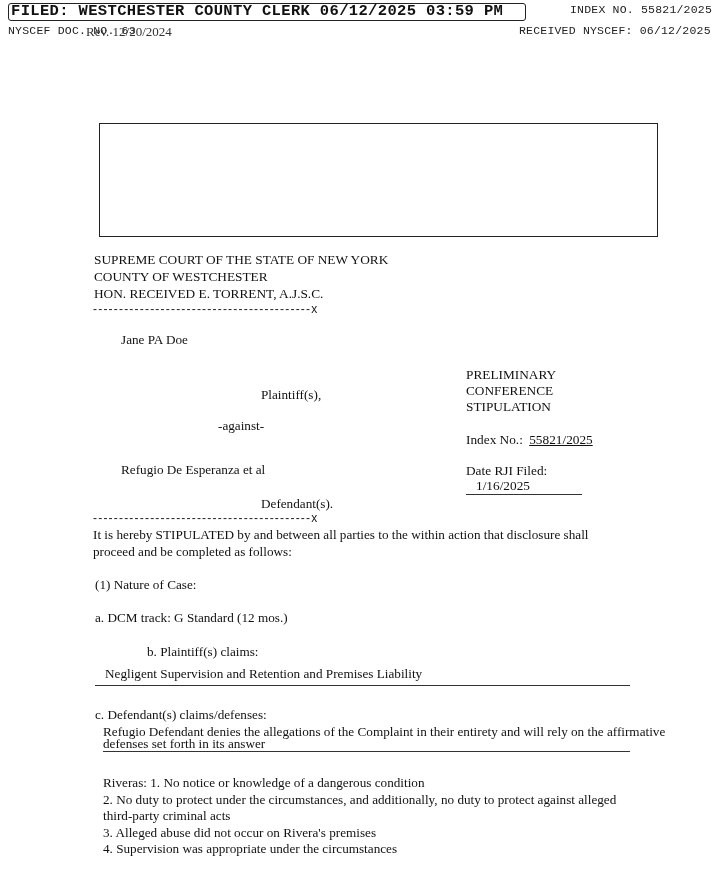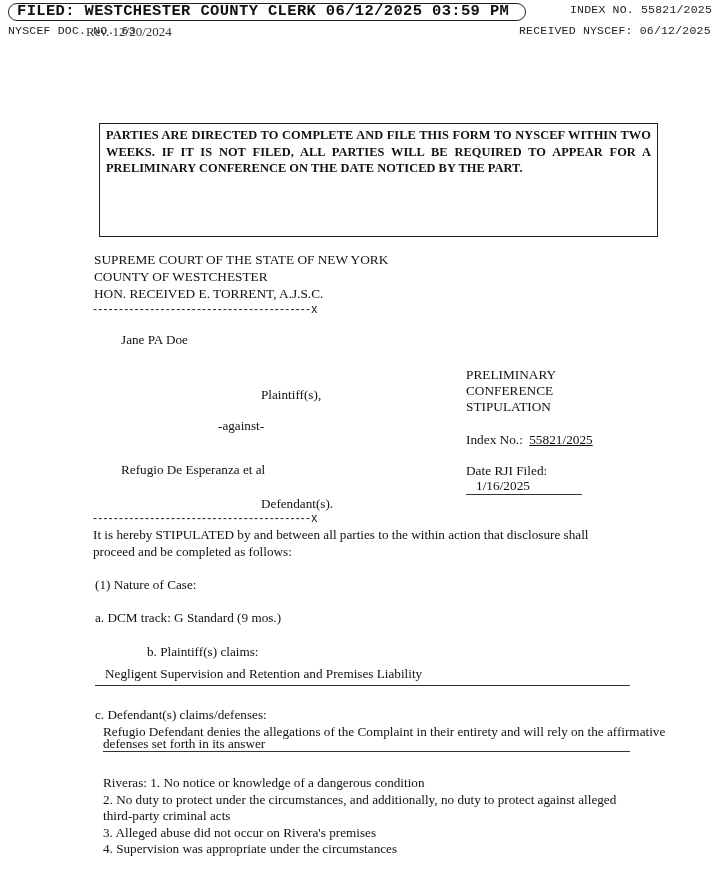--- a/index.html
+++ b/index.html
@@ -4,24 +4,24 @@
 <style>
   * { box-sizing: border-box; margin: 0; padding: 0; }
   html, body { width: 712px; height: 882px; background: #ffffff; overflow: hidden; }
   body { position: relative; font-family: "Liberation Serif", serif; color: #111; }
 
   .abs { position: absolute; white-space: nowrap; }
 
   
   .filed-stamp {
     left: 8px; top: 3px; width: 518px; height: 18px;
-    border: 1.5px solid #222; border-radius: 9px;
+    border: 1.5px solid #222; border-radius: 3px;
     font-family: "Liberation Mono", monospace; font-weight: bold;
     font-size: 15.5px; line-height: 15px; letter-spacing: 0.35px;
-    padding-left: 8px; color: #111;
+    padding-left: 2px; color: #111;
   }
   .mono-small {
     font-family: "Liberation Mono", monospace; font-size: 11.5px; color: #222; letter-spacing: 0.2px;
   }
   .rev {
     left: 86px; top: 24px; font-size: 13px; color: #333; font-family: "Liberation Serif", serif;
   }
 
   
   .notice-box {
@@ -46,21 +46,20 @@
 </head>
 <body>
 
 <div class="abs filed-stamp">FILED: WESTCHESTER COUNTY CLERK 06/12/2025 03:59 PM</div>
 <div class="abs mono-small" style="left:570px; top:3px;">INDEX NO. 55821/2025</div>
 <div class="abs mono-small" style="left:8px; top:24px;">NYSCEF DOC. NO. 63</div>
 <div class="abs rev">Rev. 12/20/2024</div>
 <div class="abs mono-small" style="left:519px; top:24px;">RECEIVED NYSCEF: 06/12/2025</div>
 
 <div class="abs notice-box">
-  <div class="notice-bold">PARTIES ARE DIRECTED TO COMPLETE AND FILE THIS FORM TO NYSCEF WITHIN TWO WEEKS. IF IT IS NOT FILED, ALL PARTIES WILL BE REQUIRED TO APPEAR FOR A PRELIMINARY CONFERENCE ON THE DATE NOTICED BY THE PART.</div>
 </div>
 
 <div class="abs caption" style="left:94px; top:251px;">SUPREME COURT OF THE STATE OF NEW YORK</div>
 <div class="abs caption" style="left:94px; top:268px;">COUNTY OF WESTCHESTER</div>
 <div class="abs caption" style="left:94px; top:285px;">HON. RECEIVED E. TORRENT, A.J.S.C.</div>
 <div class="abs dash-line" style="left:93px; top:302px;">------------------------------------------x</div>
 
 <div class="abs body-text" style="left:121px; top:331px;">Jane PA Doe</div>
 <div class="abs body-text" style="left:261px; top:367px;margin-top:19px;">Plaintiff(s),</div>
 <div class="abs body-text" style="left:218px; top:417px;">-against-</div>
@@ -75,21 +74,21 @@
   <span>Index No.:</span>
   <span style="text-decoration: underline; margin-left:3px;">55821/2025</span>
 </div>
 <div class="abs caption" style="left:466px; top:462px;">Date RJI Filed:</div>
 <div class="abs caption underline-row" style="left:466px; top:477px; width:116px; padding-left:10px;">1/16/2025</div>
 
 <div class="abs body-text" style="left:93px; top:526px;">It is hereby STIPULATED by and between all parties to the within action that disclosure shall</div>
 <div class="abs body-text" style="left:93px; top:543px;">proceed and be completed as follows:</div>
 
 <div class="abs body-text" style="left:95px; top:576px;">(1) Nature of Case:</div>
-<div class="abs body-text" style="left:95px; top:609px;">a. DCM track: G Standard (9 mos.)</div>
+<div class="abs body-text" style="left:95px; top:609px;">a. DCM track: G Standard (12 mos.)</div>
 <div class="abs body-text" style="left:99px; top:643px;margin-left:48px;">b. Plaintiff(s) claims:</div>
 <div class="abs body-text underline-row" style="left:95px; top:665px; width:535px; padding-left:10px; padding-bottom:3px;">Negligent Supervision and Retention and Premises Liability</div>
 
 <div class="abs body-text" style="left:95px; top:706px;">c. Defendant(s) claims/defenses:</div>
 <div class="abs body-text" style="left:103px; top:723px;">Refugio Defendant denies the allegations of the Complaint in their entirety and will rely on the affirmative</div>
 <div class="abs body-text" style="left:103px; top:738px; width:527px; border-bottom:1.2px solid #333; height:14px; line-height:12px;">defenses set forth in its answer</div>
 
 <div class="abs body-text" style="left:103px; top:774px;">Riveras: 1. No notice or knowledge of a dangerous condition</div>
 <div class="abs body-text" style="left:103px; top:791px;">2. No duty to protect under the circumstances, and additionally, no duty to protect against alleged</div>
 <div class="abs body-text" style="left:103px; top:807px;">third-party criminal acts</div>

